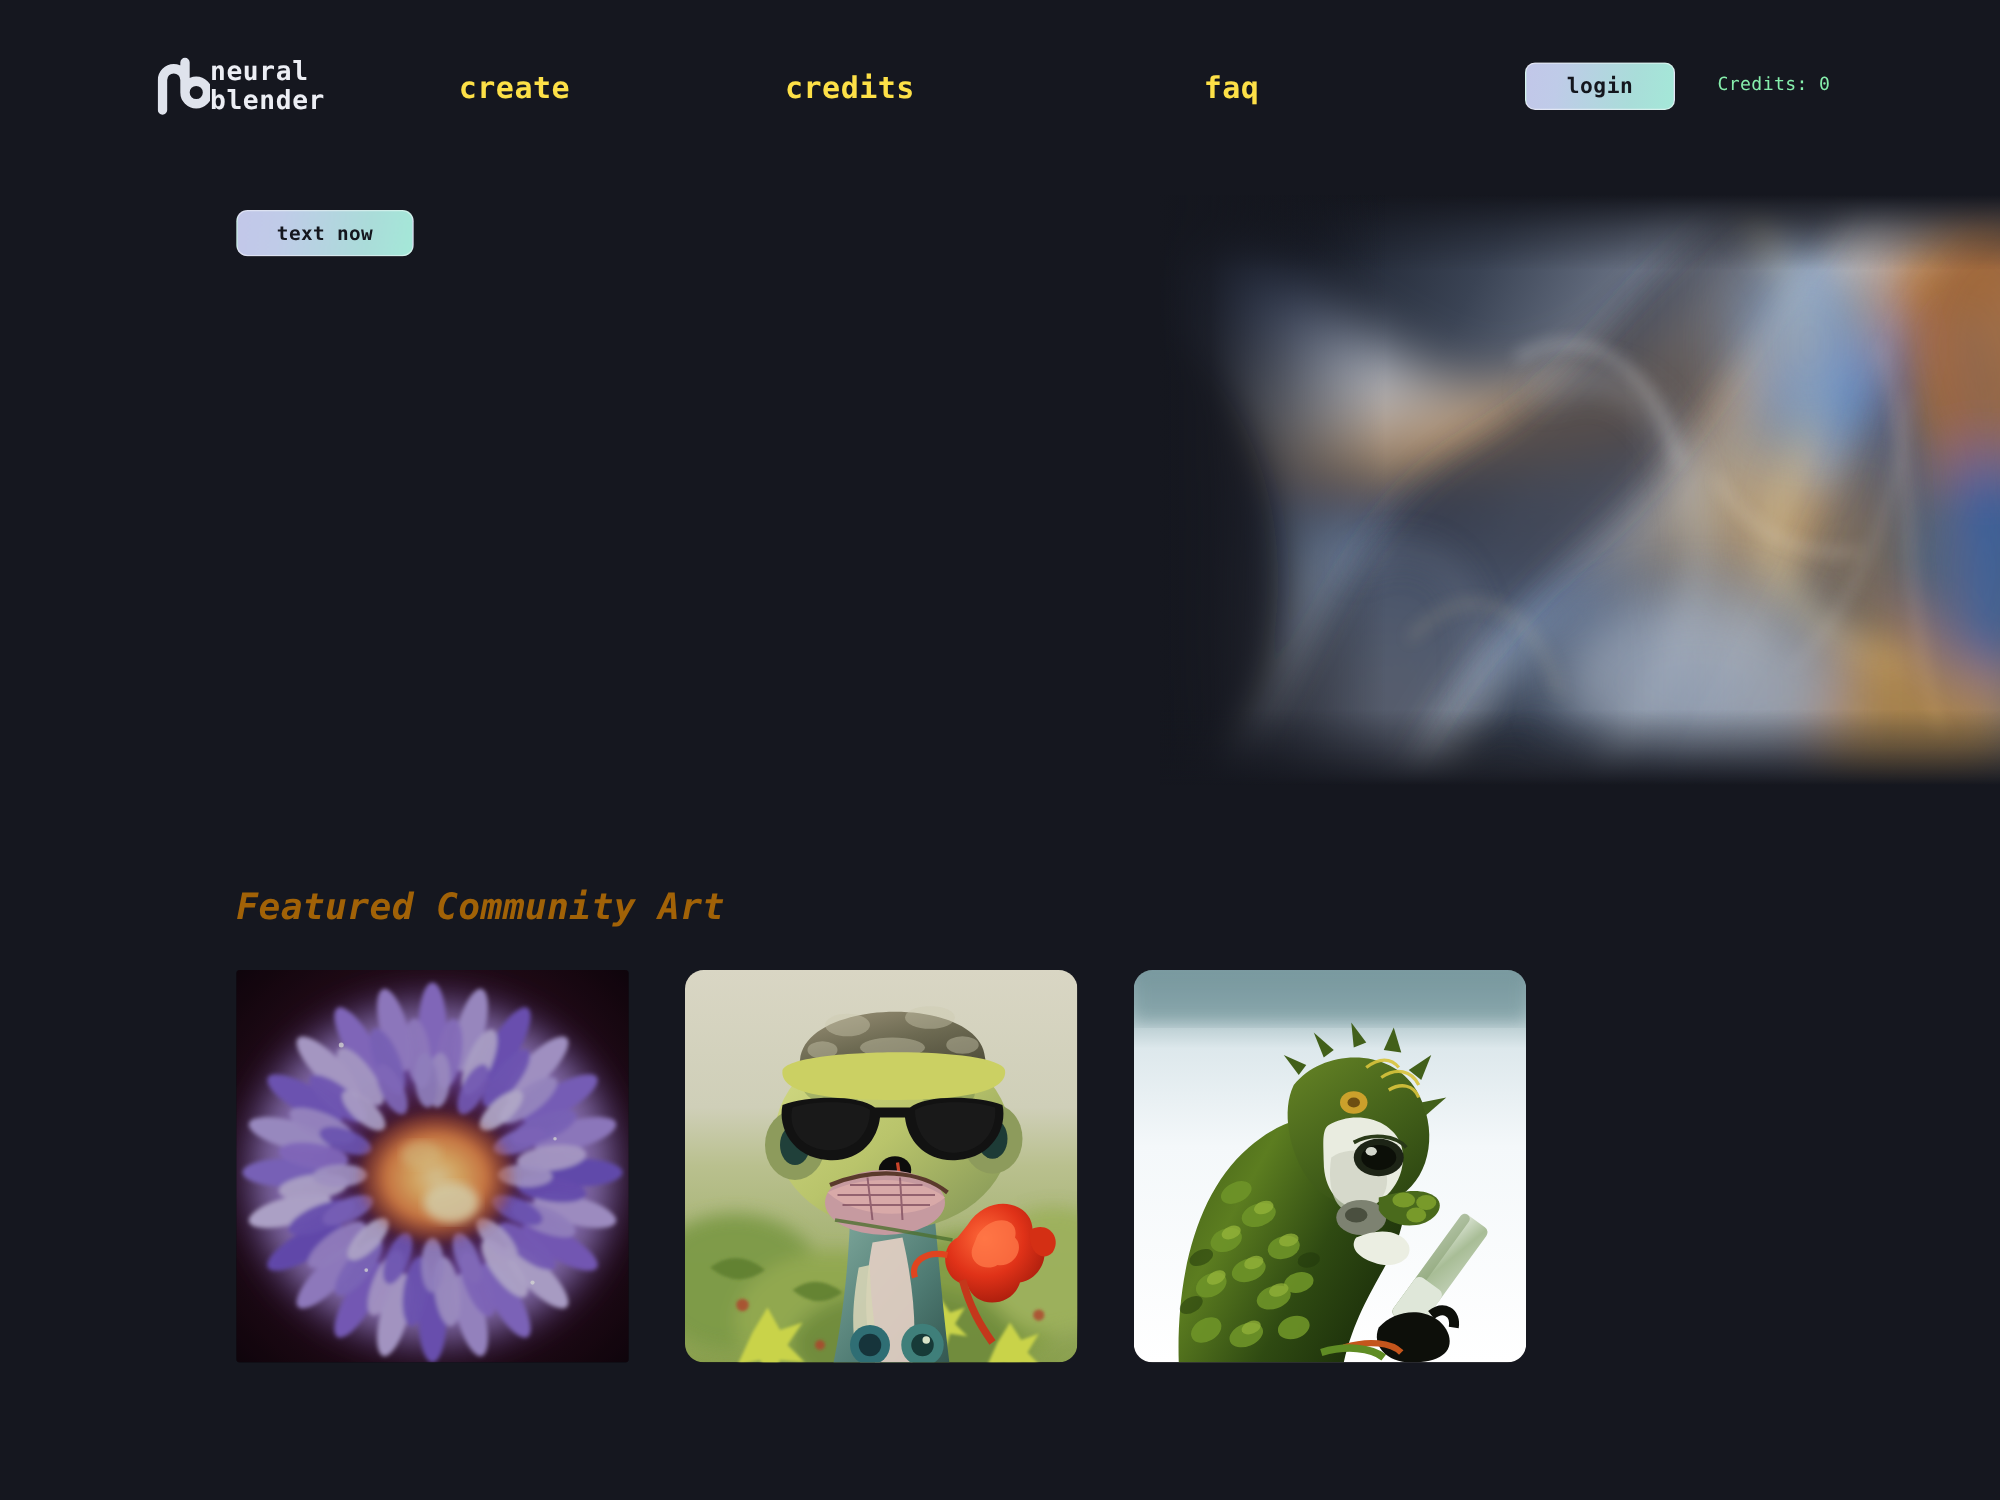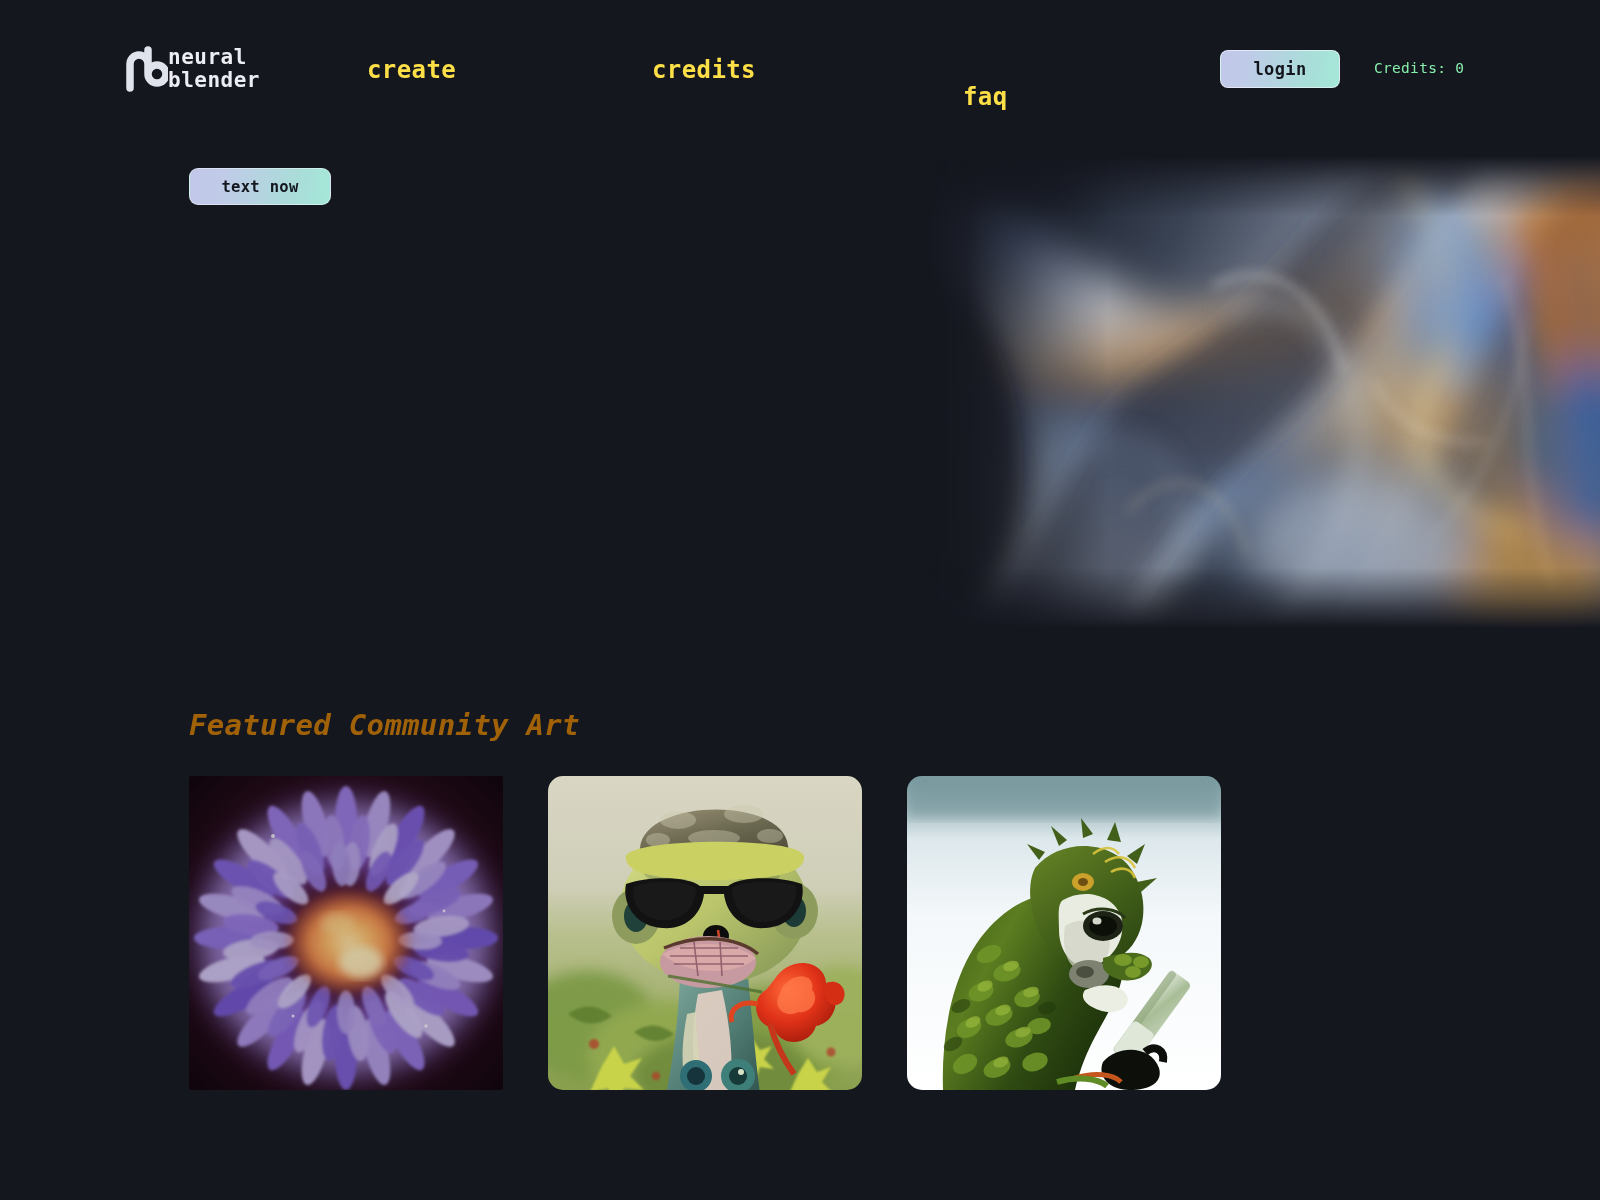--- a/index.html
+++ b/index.html
@@ -51,22 +51,22 @@
     position: absolute;
     top: 56px;
     font-size: 24px;
     font-weight: 700;
     color: #fde047;
     letter-spacing: 0.4px;
     text-decoration: none;
     cursor: pointer;
   }
   .nav-create  { left: 367px; }
-  .nav-credits { left: 652px; }
-  .nav-faq     { left: 963px; margin-top: 27px; }
+  .nav-credits { left: 628px; }
+  .nav-faq     { left: 963px; }
 
   .login-btn {
     position: absolute;
     left: 1220px;
     top: 50px;
     width: 120px;
     height: 38px;
     border-radius: 8px;
     border: 1.5px solid rgba(255,255,255,0.55);
     background: linear-gradient(100deg, #c2c7e9 0%, #bfcbe8 22%, #a9ddd9 72%, #a4e8d8 100%);

